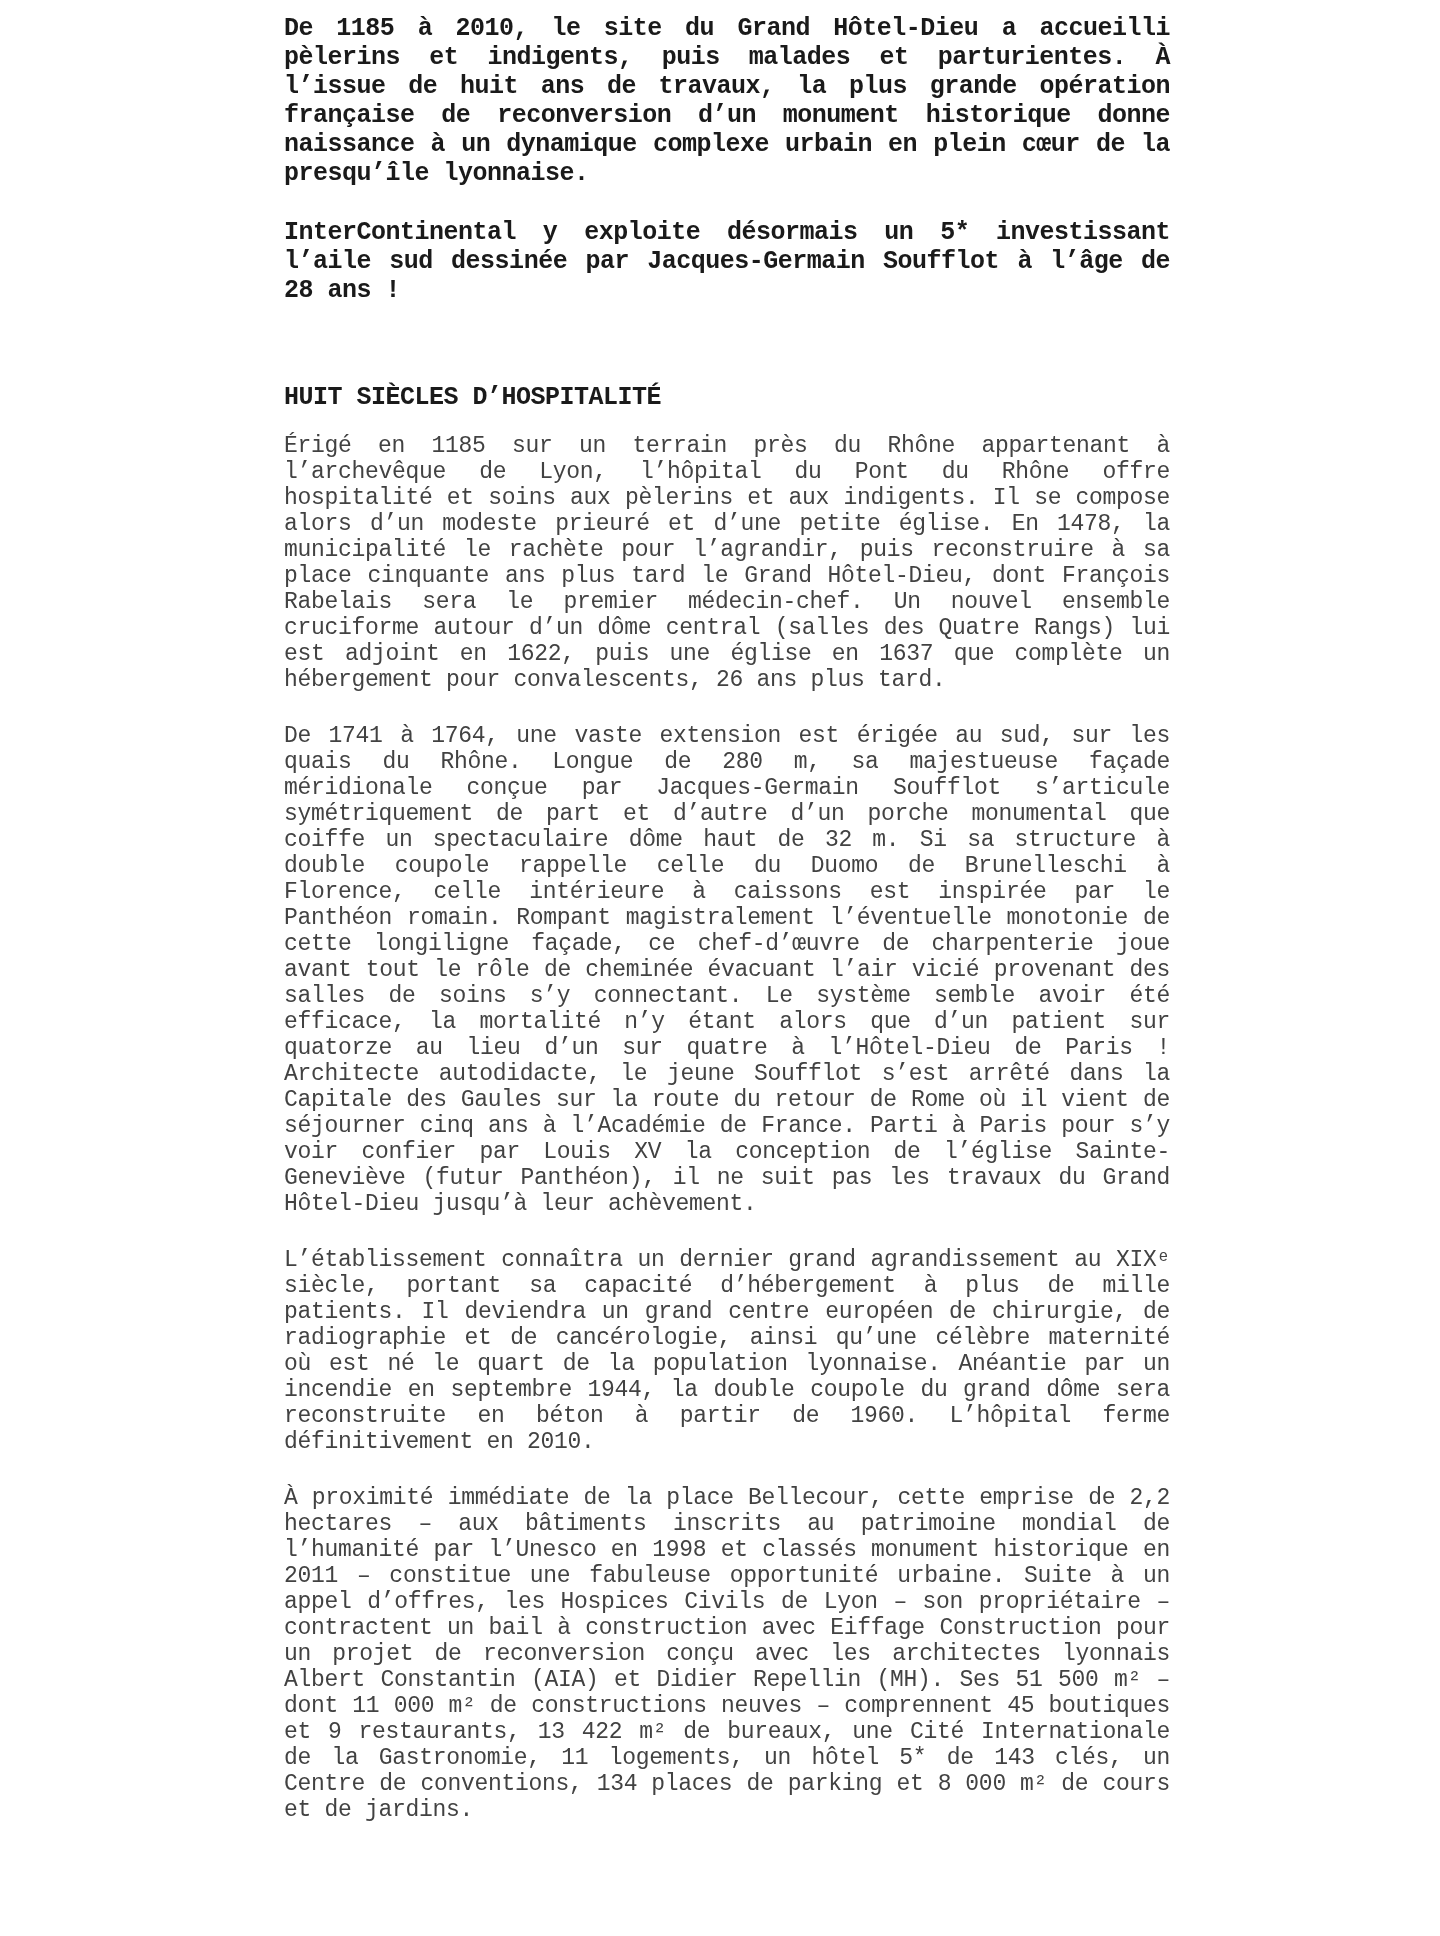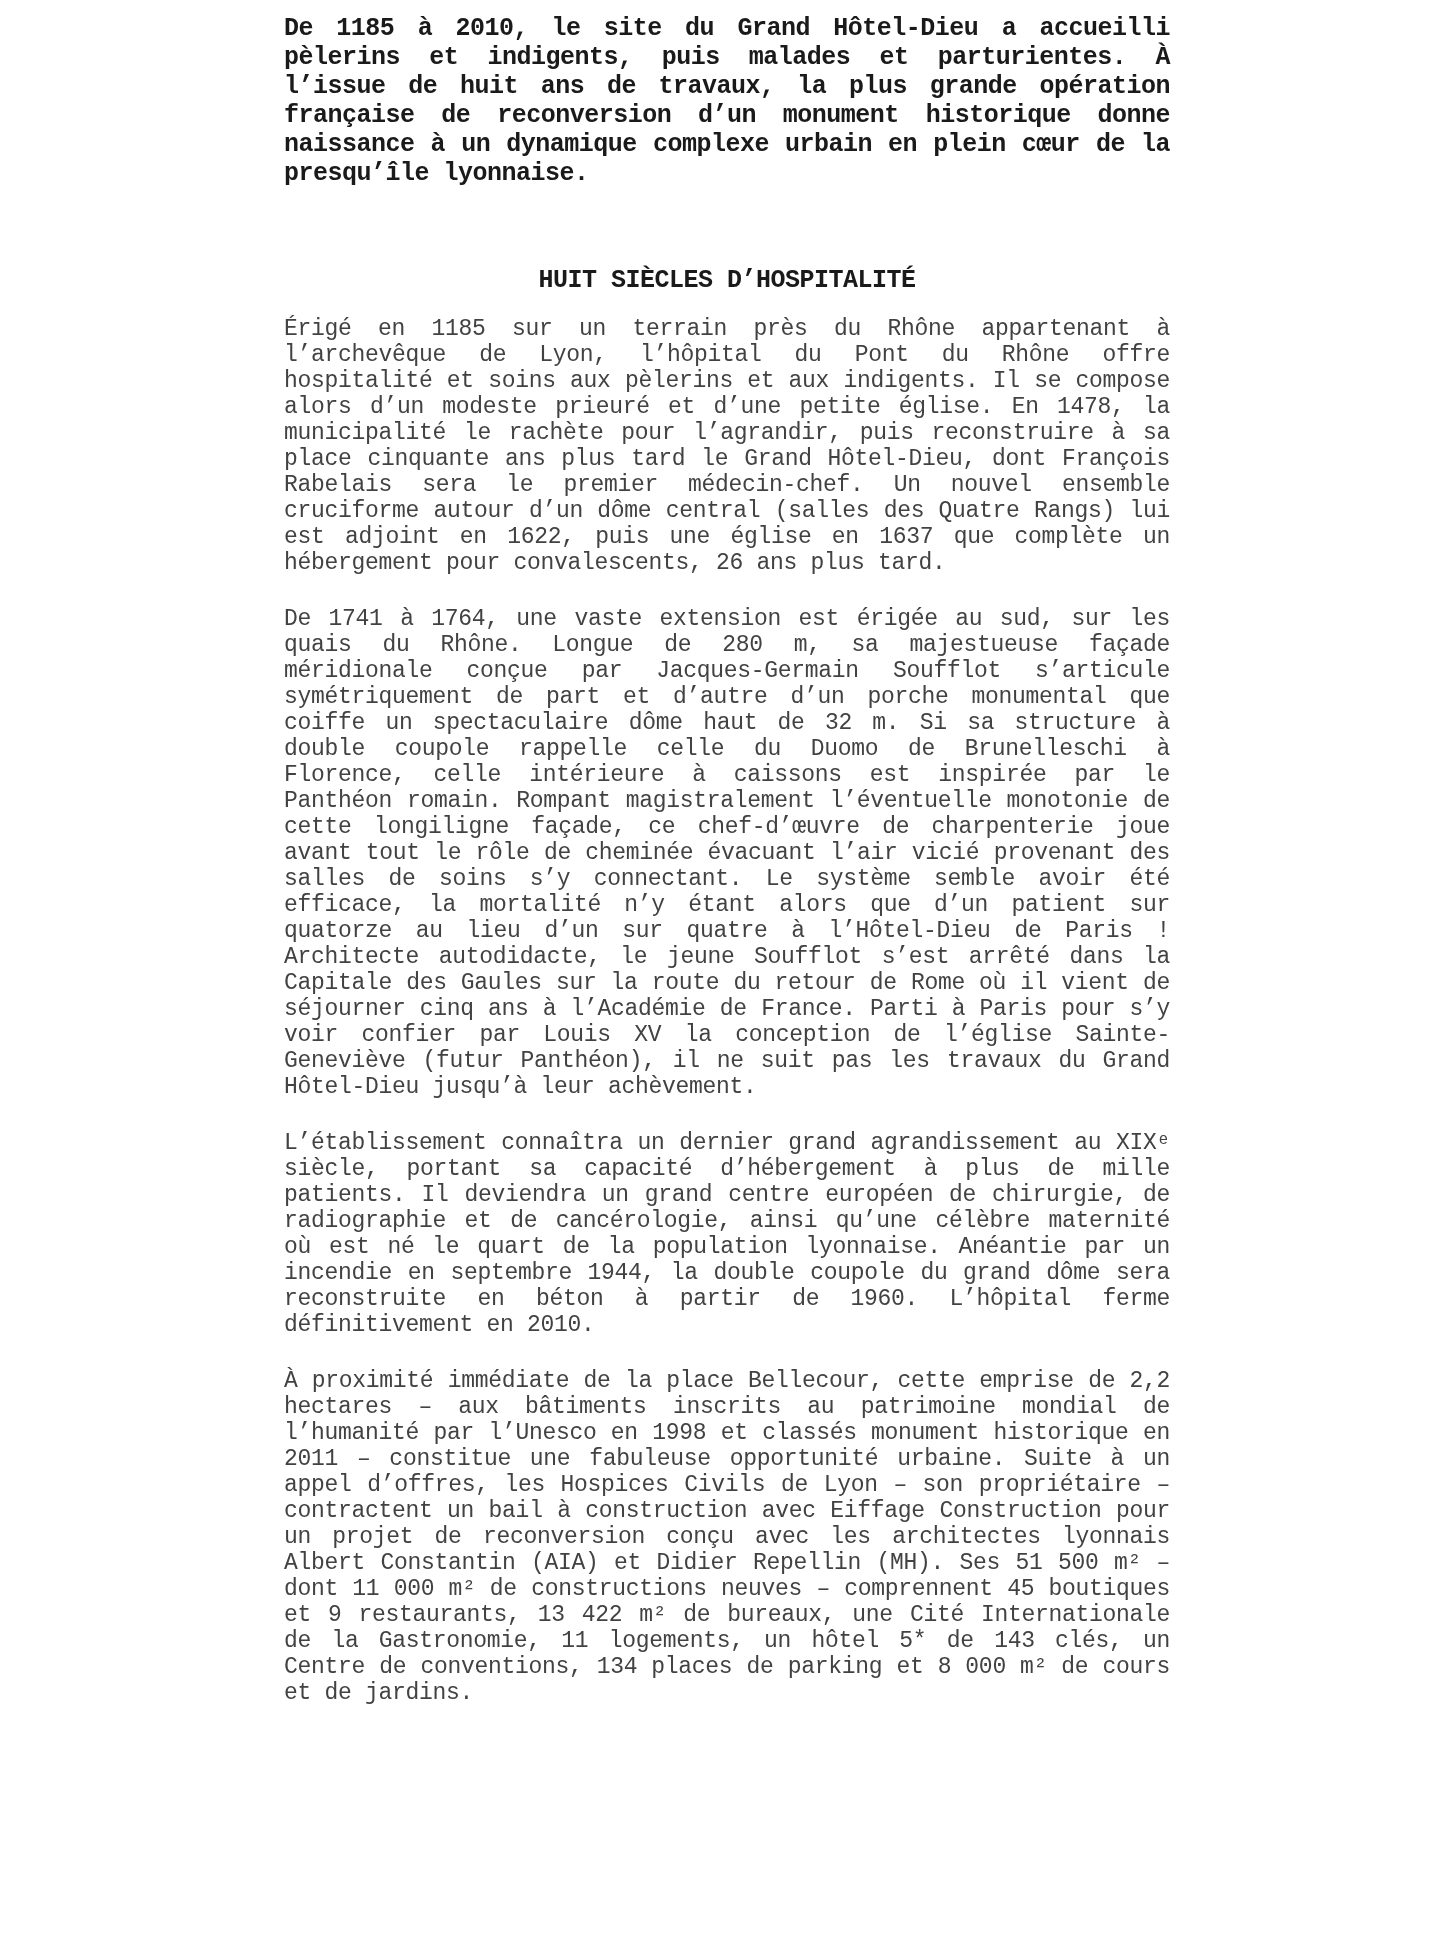--- a/index.html
+++ b/index.html
@@ -34,40 +34,41 @@
   .intro-para.first {
     margin-top: 14px;
   }
   .section-heading {
     margin: 78px 0 20px 0;
     font-weight: bold;
     font-size: 25px;
     line-height: 30px;
     letter-spacing: -0.5px;
     color: var(--heading-color, #1a1a1a);
-    text-align: center;
+    text-align: left;
   }
   .body-para {
     margin: 0 0 30px 0;
     font-weight: 400;
     font-size: 23px;
     line-height: 26px;
     letter-spacing: -0.3px;
     color: var(--body-color, #424242);
     text-align: justify;
   }
 </style>
 </head>
 <body>
 
 <div class="page">
   <div class="content">
 
     <p class="intro-para first">De 1185 à 2010, le site du Grand Hôtel-Dieu a accueilli pèlerins et indigents, puis malades et parturientes. À l’issue de huit ans de travaux, la plus grande opération française de reconversion d’un monument historique donne naissance à un dynamique complexe urbain en plein cœur de la presqu’île lyonnaise.</p>
 
+    <p class="intro-para">InterContinental y exploite désormais un 5* investissant l’aile sud dessinée par Jacques-Germain Soufflot à l’âge de 28 ans&nbsp;!</p>
 
 
     <h2 class="section-heading">HUIT SIÈCLES D’HOSPITALITÉ</h2>
 
     <p class="body-para">Érigé en 1185 sur un terrain près du Rhône appartenant à l’archevêque de Lyon, l’hôpital du Pont du Rhône offre hospitalité et soins aux pèlerins et aux indigents. Il se compose alors d’un modeste prieuré et d’une petite église. En 1478, la municipalité le rachète pour l’agrandir, puis reconstruire à sa place cinquante ans plus tard le Grand Hôtel-Dieu, dont François Rabelais sera le premier médecin-chef. Un nouvel ensemble cruciforme autour d’un dôme central (salles des Quatre Rangs) lui est adjoint en 1622, puis une église en 1637 que complète un hébergement pour convalescents, 26 ans plus tard.</p>
 
     <p class="body-para">De 1741 à 1764, une vaste extension est érigée au sud, sur les quais du Rhône. Longue de 280 m, sa majestueuse façade méridionale conçue par Jacques-Germain Soufflot s’articule symétriquement de part et d’autre d’un porche monumental que coiffe un spectaculaire dôme haut de 32 m. Si sa structure à double coupole rappelle celle du Duomo de Brunelleschi à Florence, celle intérieure à caissons est inspirée par le Panthéon romain. Rompant magistralement l’éventuelle monotonie de cette longiligne façade, ce chef-d’œuvre de charpenterie joue avant tout le rôle de cheminée évacuant l’air vicié provenant des salles de soins s’y connectant. Le système semble avoir été efficace, la mortalité n’y étant alors que d’un patient sur quatorze au lieu d’un sur quatre à l’Hôtel-Dieu de Paris&nbsp;! Architecte autodidacte, le jeune Soufflot s’est arrêté dans la Capitale des Gaules sur la route du retour de Rome où il vient de séjourner cinq ans à l’Académie de France. Parti à Paris pour s’y voir confier par Louis XV la conception de l’église Sainte-Geneviève (futur Panthéon), il ne suit pas les travaux du Grand Hôtel-Dieu jusqu’à leur achèvement.</p>
 
     <p class="body-para">L’établissement connaîtra un dernier grand agrandissement au XIXᵉ siècle, portant sa capacité d’hébergement à plus de mille patients. Il deviendra un grand centre européen de chirurgie, de radiographie et de cancérologie, ainsi qu’une célèbre maternité où est né le quart de la population lyonnaise. Anéantie par un incendie en septembre 1944, la double coupole du grand dôme sera reconstruite en béton à partir de 1960. L’hôpital ferme définitivement en 2010.</p>
 

